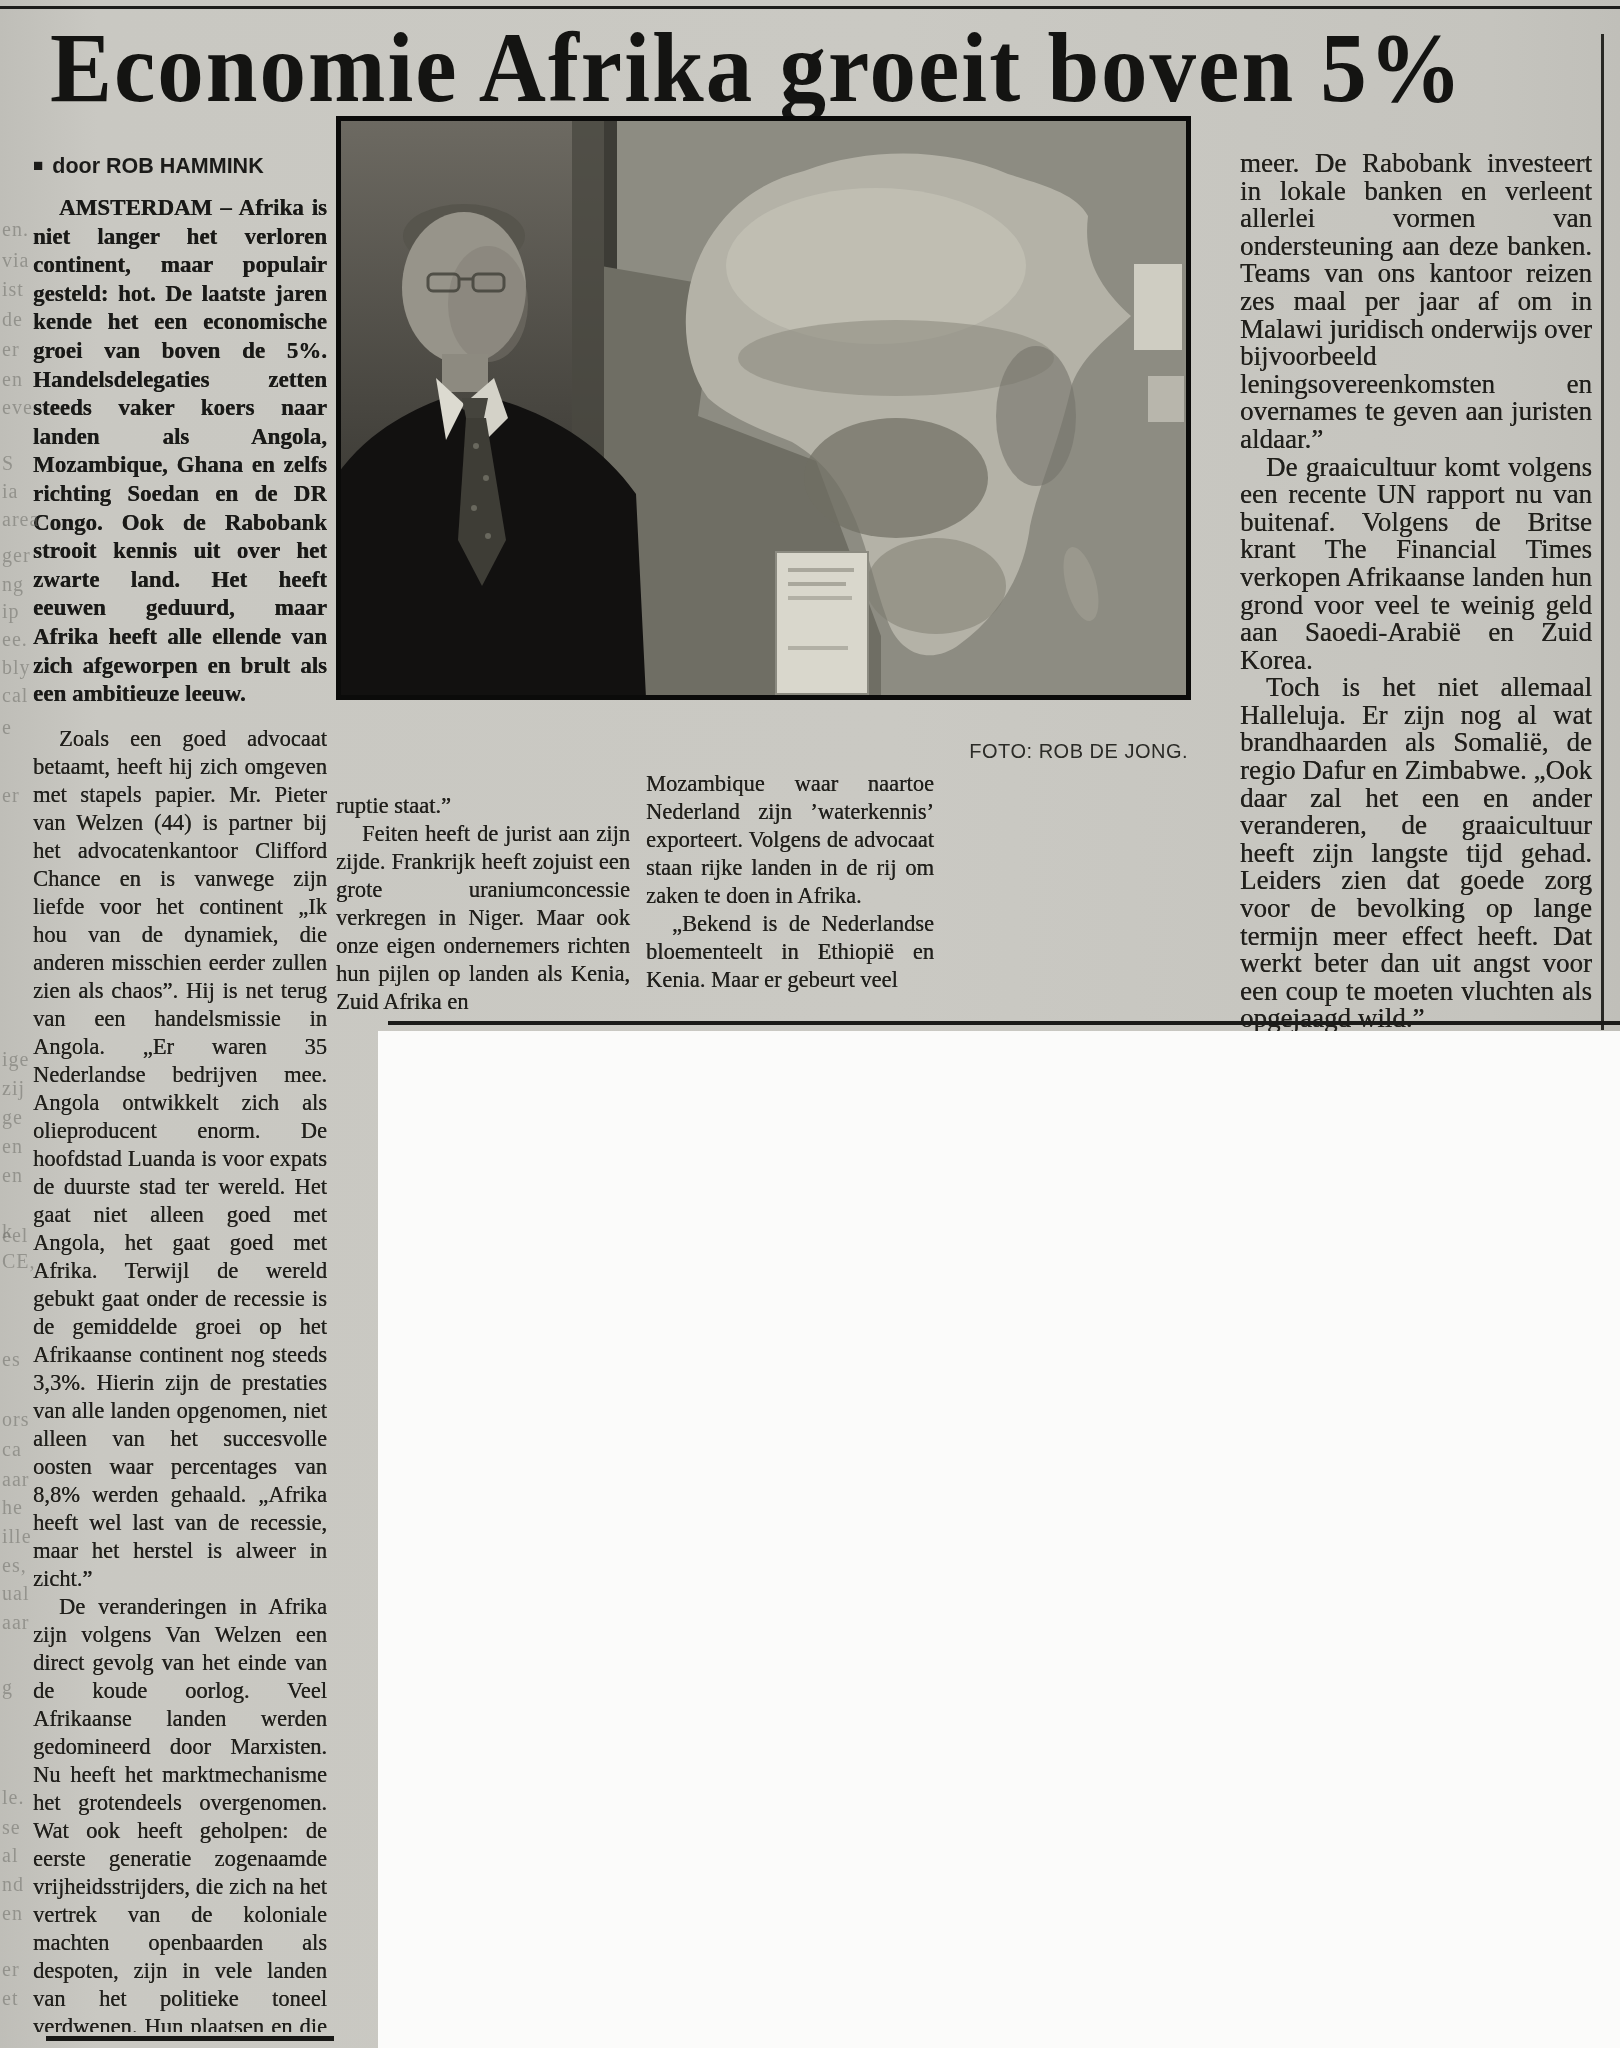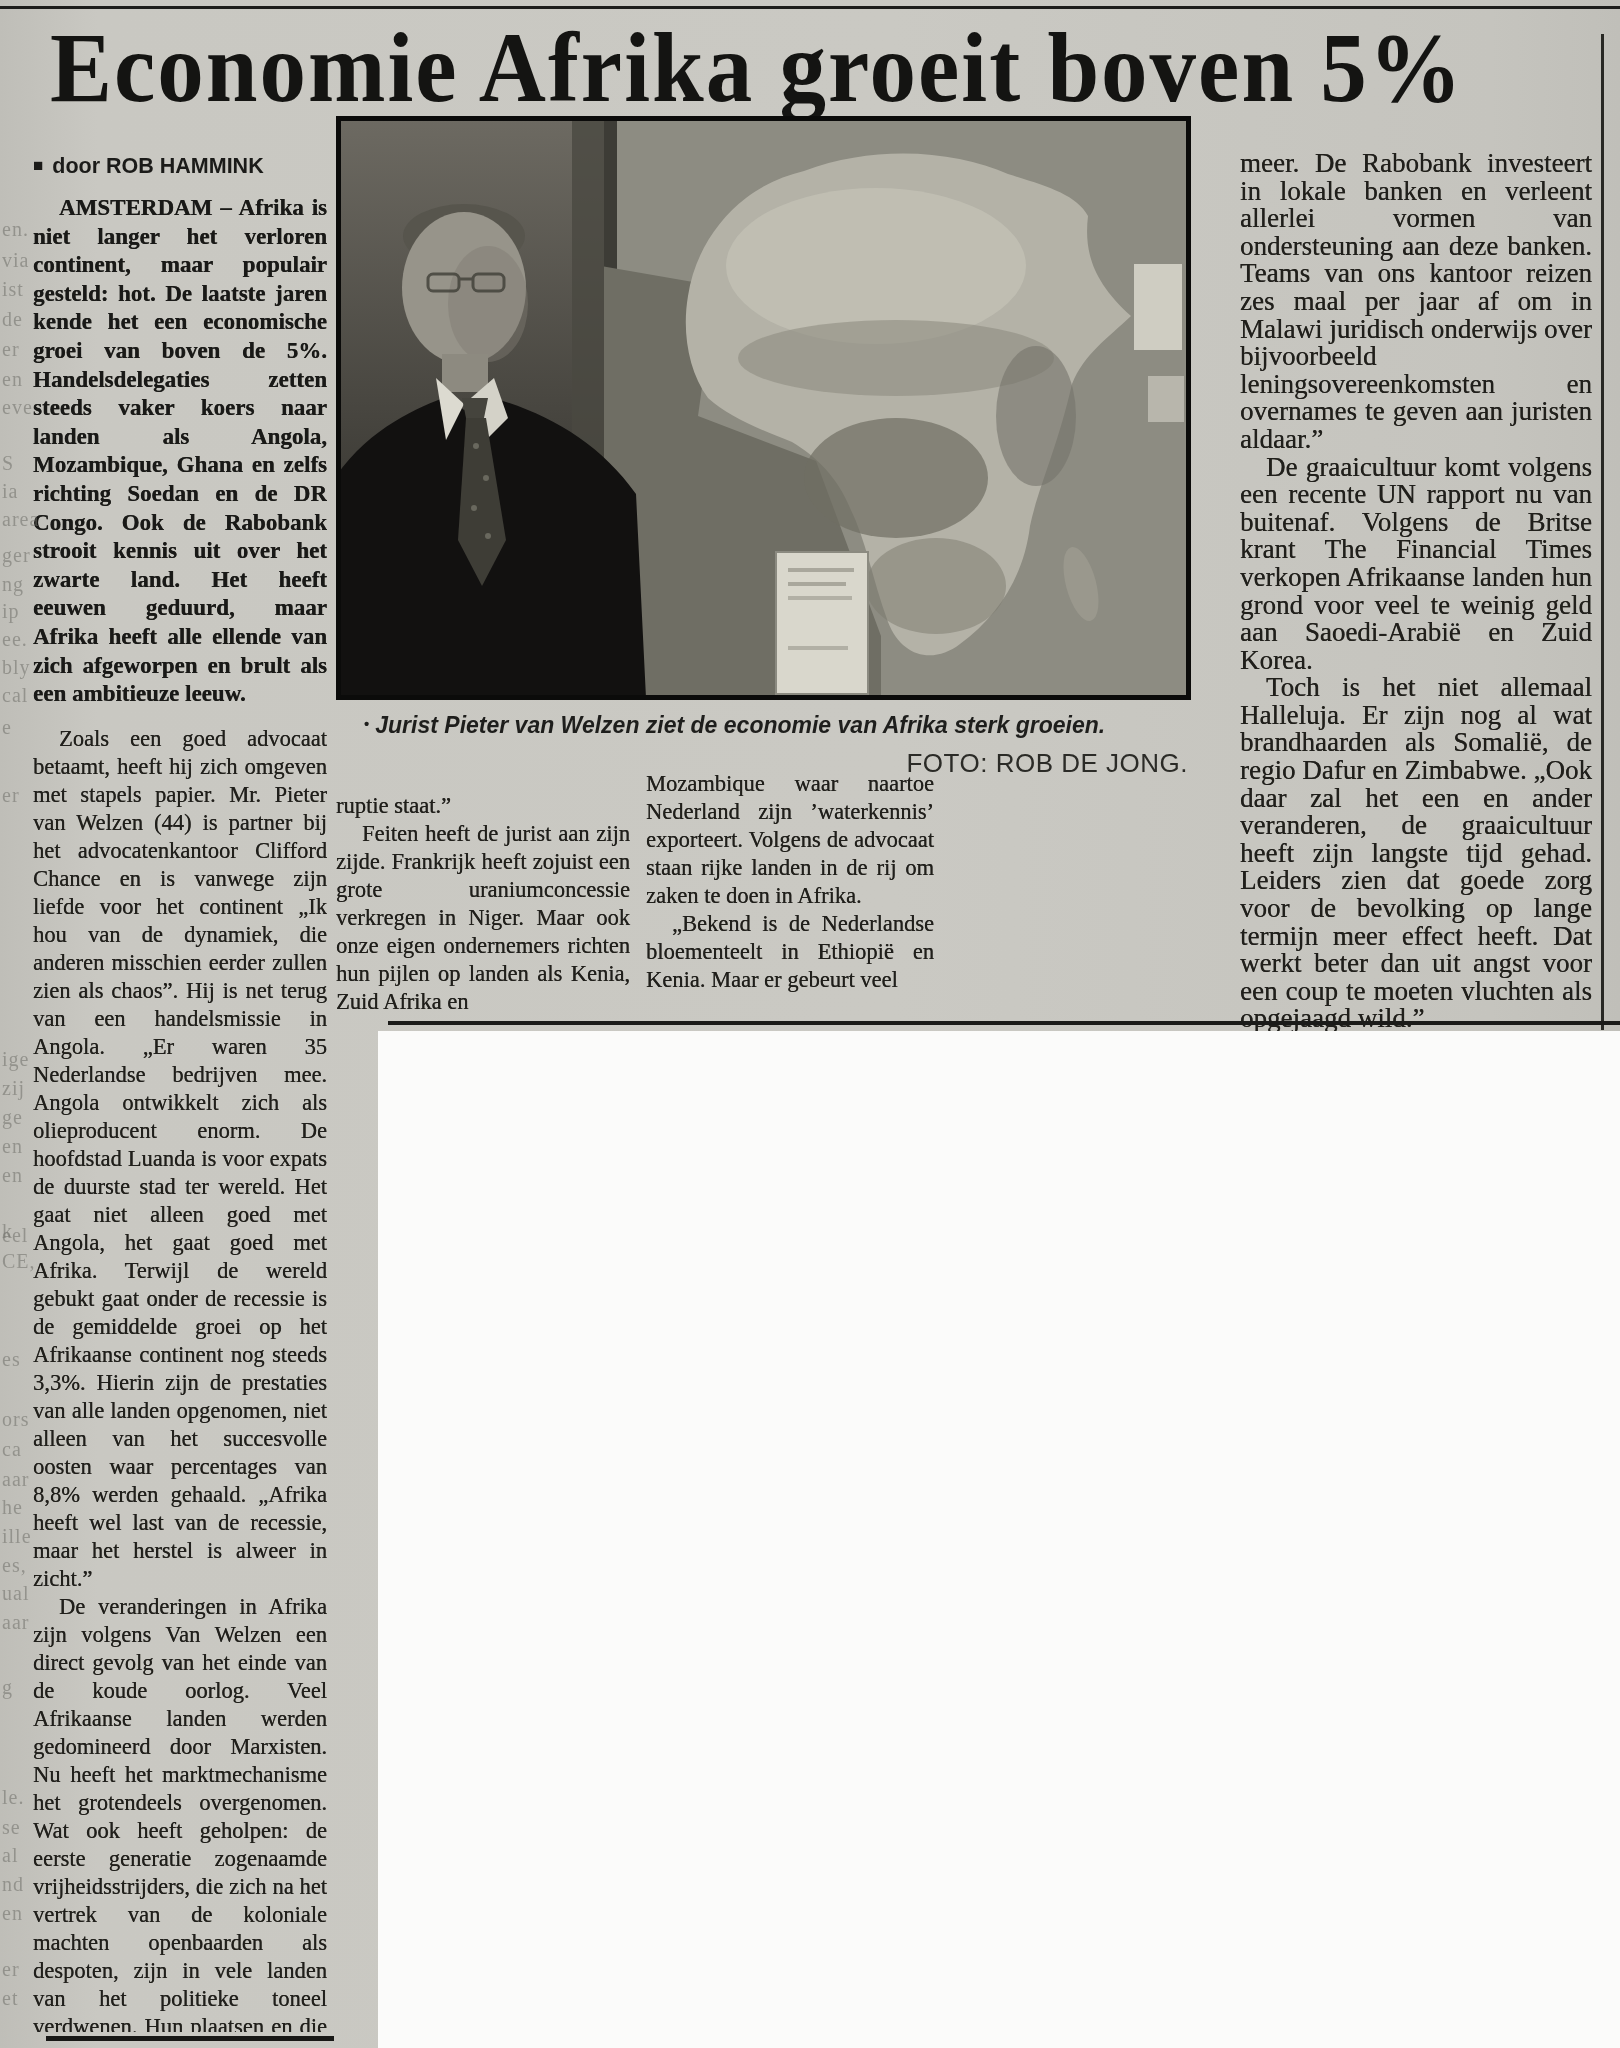--- a/index.html
+++ b/index.html
@@ -26,21 +26,21 @@
   .indent{text-indent:26px;}
   .photo{position:absolute;left:336px;top:116px;width:855px;height:584px;margin:0;}
   .photo svg{display:block;}
   .photo-caption{
     position:absolute;left:336px;top:708px;width:864px;height:88px;
     font-family:"Liberation Sans",sans-serif;font-style:italic;font-weight:bold;
     font-size:23px;line-height:31px;color:#1e1e1c;text-align:left;
   }
   .photo-caption .cap-text{display:block;padding-right:70px;text-indent:28px;}
   .cap-bullet{font-style:normal;font-size:15px;vertical-align:4px;margin-right:6px;}
-  .credit{position:absolute;right:12px;top:40px;font-style:normal;font-weight:normal;font-size:26px;letter-spacing:.5px;color:#2b2b27;}
+  .credit{position:absolute;right:12px;top:28px;font-style:normal;font-weight:normal;font-size:20px;letter-spacing:.5px;color:#2b2b27;}
   .col2{left:336px;top:792px;width:294px;}
   .col3{left:646px;top:770px;width:288px;}
   .col4{left:1240px;top:150px;width:352px;font-size:27px;line-height:27.6px;}
   .mid-rule{position:absolute;left:388px;top:1021px;width:1232px;height:4px;background:#1b1b19;}
   .white-area{position:absolute;left:378px;top:1031px;width:1242px;height:1017px;background:#fbfbfa;}
   .bottom-left-rule{position:absolute;left:46px;top:2036px;width:288px;height:5px;background:#181816;}
   .margin-fragments{position:absolute;left:0;top:0;width:30px;height:2048px;margin-top:28px;}
   .mfrag{
     position:absolute;left:2px;font-family:"Liberation Serif",serif;font-size:20px;
     color:#6f6f69;opacity:.55;letter-spacing:1px;white-space:nowrap;
@@ -119,21 +119,20 @@
             <circle cx="150" cy="362" r="3"></circle>
           <circle cx="138" cy="392" r="3"></circle>
             <circle cx="152" cy="420" r="3"></circle>
         </g>
       </g>
       <rect x="2.5" y="2.5" width="850" height="579" fill="none" stroke="#0b0b0a" stroke-width="5"></rect>
     </svg>
   </figure>
 
   <div class="photo-caption">
-    <span class="cap-text"><span class="cap-bullet">•</span><span>Jurist Pieter van Welzen ziet de economie van Afrika sterk groeien.</span></span>
     <span class="credit">FOTO: ROB DE JONG.</span>
   </div>
 
   <div class="col col2 body-text">
     <p>ruptie staat.”</p>
     <p class="indent">Feiten heeft de jurist aan zijn zijde. Frankrijk heeft zojuist een grote uraniumconcessie verkregen in Niger. Maar ook onze eigen ondernemers richten hun pijlen op landen als Kenia, Zuid Afrika en</p>
   </div>
 
   <div class="col col3 body-text">
     <p>Mozambique waar naartoe Nederland zijn ’waterkennis’ exporteert. Volgens de advocaat staan rijke landen in de rij om zaken te doen in Afrika.</p>

